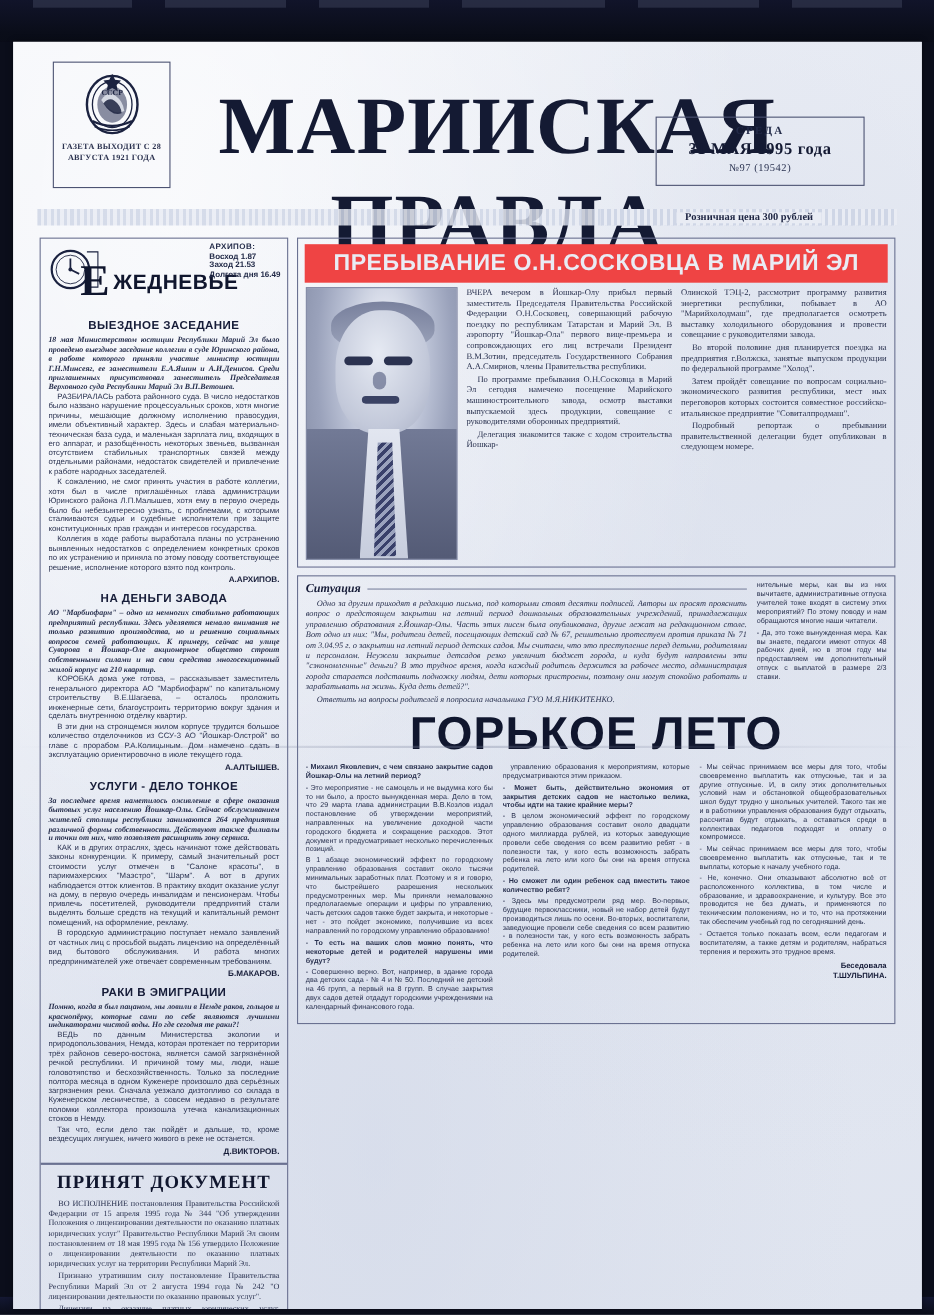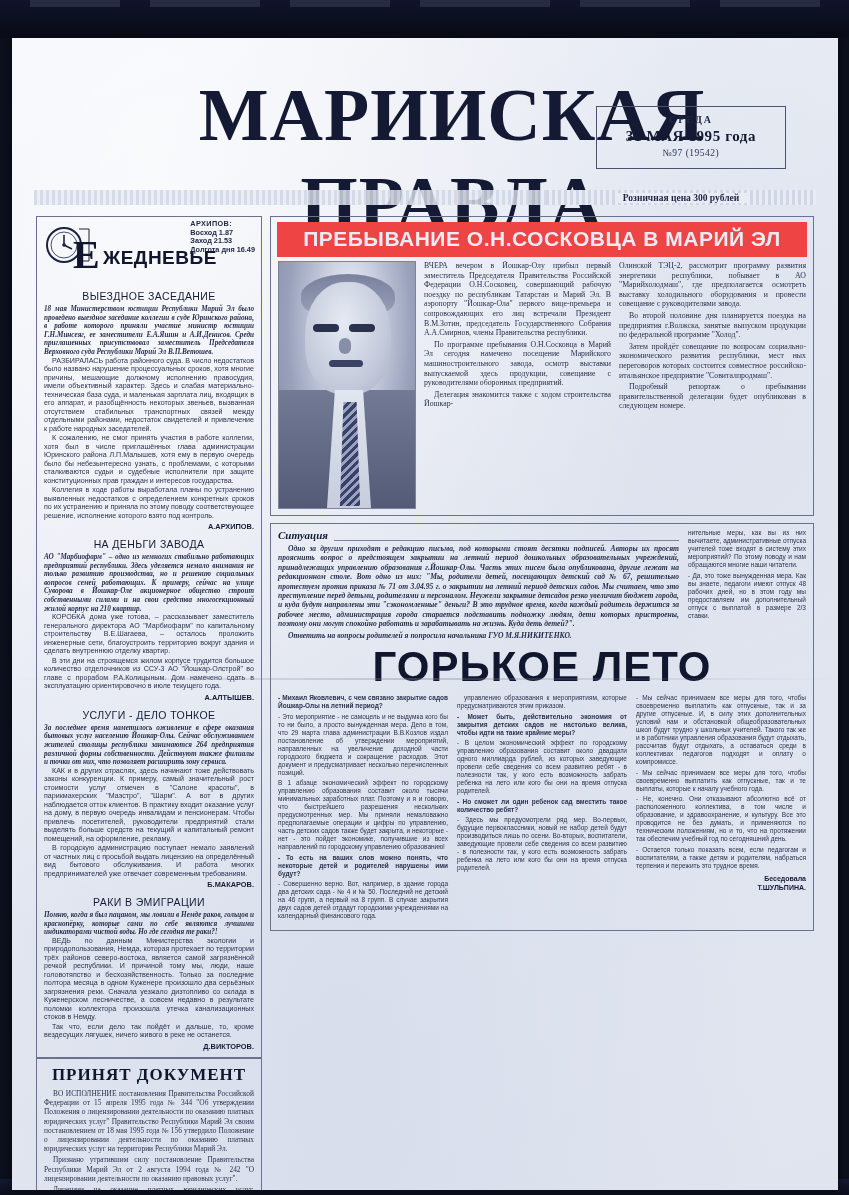--- a/index.html
+++ b/index.html
@@ -118,21 +118,21 @@
     font-size:19px;letter-spacing:.5px;color:#10162e;
   }
   .today{
     position:absolute;right:6px;top:3px;text-align:left;
     font-family:"Liberation Sans",sans-serif;font-size:7.3px;line-height:8.6px;
     font-weight:700;color:#222a48;
   }
   .today .t-h{letter-spacing:.4px;}
 
   .sect-h{
-    text-align:center;font-family:"Liberation Sans",sans-serif;font-weight:400;
+    text-align:center;font-family:"Liberation Sans",sans-serif;font-weight:700;
     font-size:10.5px;letter-spacing:.4px;color:#161c38;margin:7px 0 3px;
   }
   .lead{
     font-style:italic;font-weight:700;font-size:7.2px;line-height:8.6px;
     text-align:justify;color:#28304e;
   }
   .bt{
     font-size:7.1px;line-height:8.5px;text-align:justify;color:#2a3250;
     font-family:"Liberation Sans",sans-serif;
   }
@@ -201,28 +201,28 @@
   }
   .acol{
     flex:1;font-family:"Liberation Serif",serif;font-size:7.8px;line-height:9.6px;
     text-align:justify;color:#28304e;
   }
   .acol p{margin:0 0 2px;text-indent:10px;}
   .acol p.first{text-indent:0;}
 
   
   .art-bot{border:1px solid #6a7191;padding:5px 7px 7px;}
-  .sit-row{display:flex;align-items:flex-end;gap:6px;}
+  .sit-row{display:flex;align-items:center;gap:6px;}
   .sit-label{
     font-family:"Liberation Serif",serif;font-style:italic;font-weight:700;
     font-size:11px;color:#161c38;white-space:nowrap;
   }
   .sit-rule{flex:1;height:1px;background:#7c83a0;}
   .sit-body{
-    font-style:italic;font-weight:700;font-size:7.6px;line-height:9.4px;
+    font-style:italic;font-weight:400;font-size:7.6px;line-height:9.4px;
     text-align:justify;color:#28304e;margin-top:3px;
   }
   .sit-body p{margin:0 0 2px;text-indent:10px;}
   .big-head{
     text-align:center;font-family:"Liberation Sans",sans-serif;font-weight:700;
     font-size:42px;letter-spacing:1px;color:#10162e;margin:4px 0 6px;line-height:1;
   }
   .qa-cols{display:flex;gap:9px;}
   .qa{
     flex:1;font-family:"Liberation Sans",sans-serif;font-size:6.5px;line-height:8px;
@@ -261,20 +261,34 @@
   </div>
   <div class="edge-l"></div>
   <div class="edge-r"></div>
   <div class="bottom-strip"></div>
 
   <div id="paper">
     <div class="content">
 
       <div class="masthead">
 
+        <div class="emblem-box">
+          <svg class="emblem" viewBox="0 0 56 60">
+            <ellipse cx="28" cy="31" rx="23" ry="26" fill="none" stroke="#1b2240" stroke-width="2.2"></ellipse>
+            <ellipse cx="28" cy="31" rx="18" ry="21" fill="none" stroke="#1b2240" stroke-width="1.2"></ellipse>
+            <ellipse cx="28" cy="31" rx="13.5" ry="16.5" fill="#2b3356" opacity=".55"></ellipse>
+            <path d="M28 3 l2.6 5.4 L36 9.2 l-4 4 1 5.6 -5-2.7 -5 2.7 1-5.6 -4-4 5.4-.8z" fill="#1b2240"></path>
+            <path d="M18 27 q6-9 13-4 7 5 8 14 -11 5 -21-10z" fill="#e9ecf4" opacity=".8"></path>
+            <path d="M20 30 q5-6 10-2.5 6 4 6.5 11.5 -9 3 -16.5-9z" fill="#1b2240" opacity=".85"></path>
+            <path d="M10 46 q18 9 36 0" fill="none" stroke="#1b2240" stroke-width="2"></path>
+            <path d="M12 51 q16 7 32 0" fill="none" stroke="#1b2240" stroke-width="1.4"></path>
+            <text x="28" y="22" font-size="7" text-anchor="middle" fill="#1b2240" font-family="Liberation Serif, serif" font-weight="bold">СССР</text>
+          </svg>
+          <div class="emblem-cap">ГАЗЕТА ВЫХОДИТ С 28 АВГУСТА 1921 ГОДА</div>
+        </div>
 
         <div class="title-wrap">
           <div class="mast-line mast-1">МАРИИСКАЯ</div>
           <div class="mast-line mast-2">ПРАВДА</div>
         </div>
 
         <div class="date-box">
           <div class="d-dow">СРЕДА</div>
           <div class="d-date">31 МАЯ 1995 года</div>
           <div class="d-num">№97 (19542)</div>

